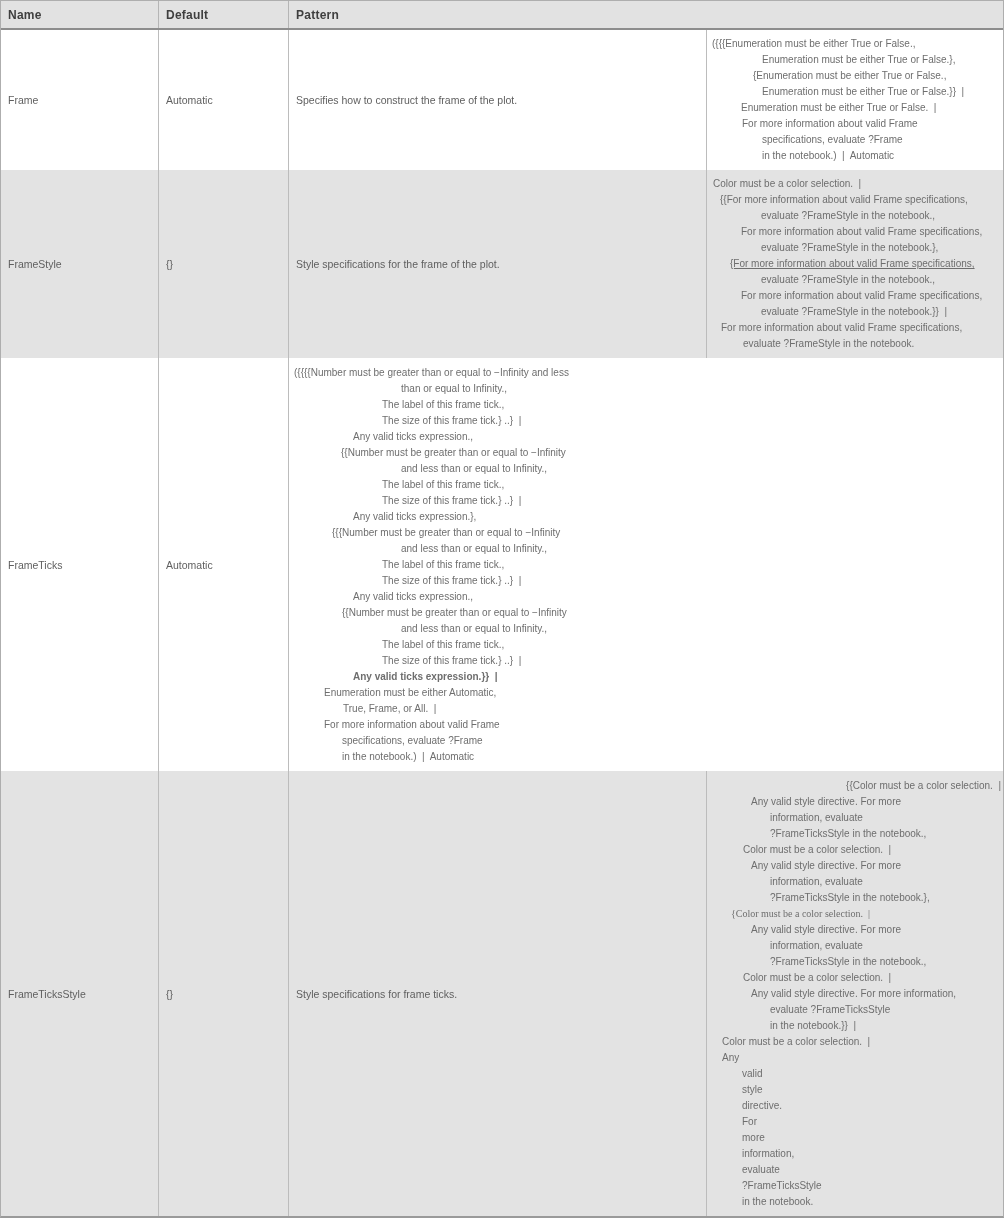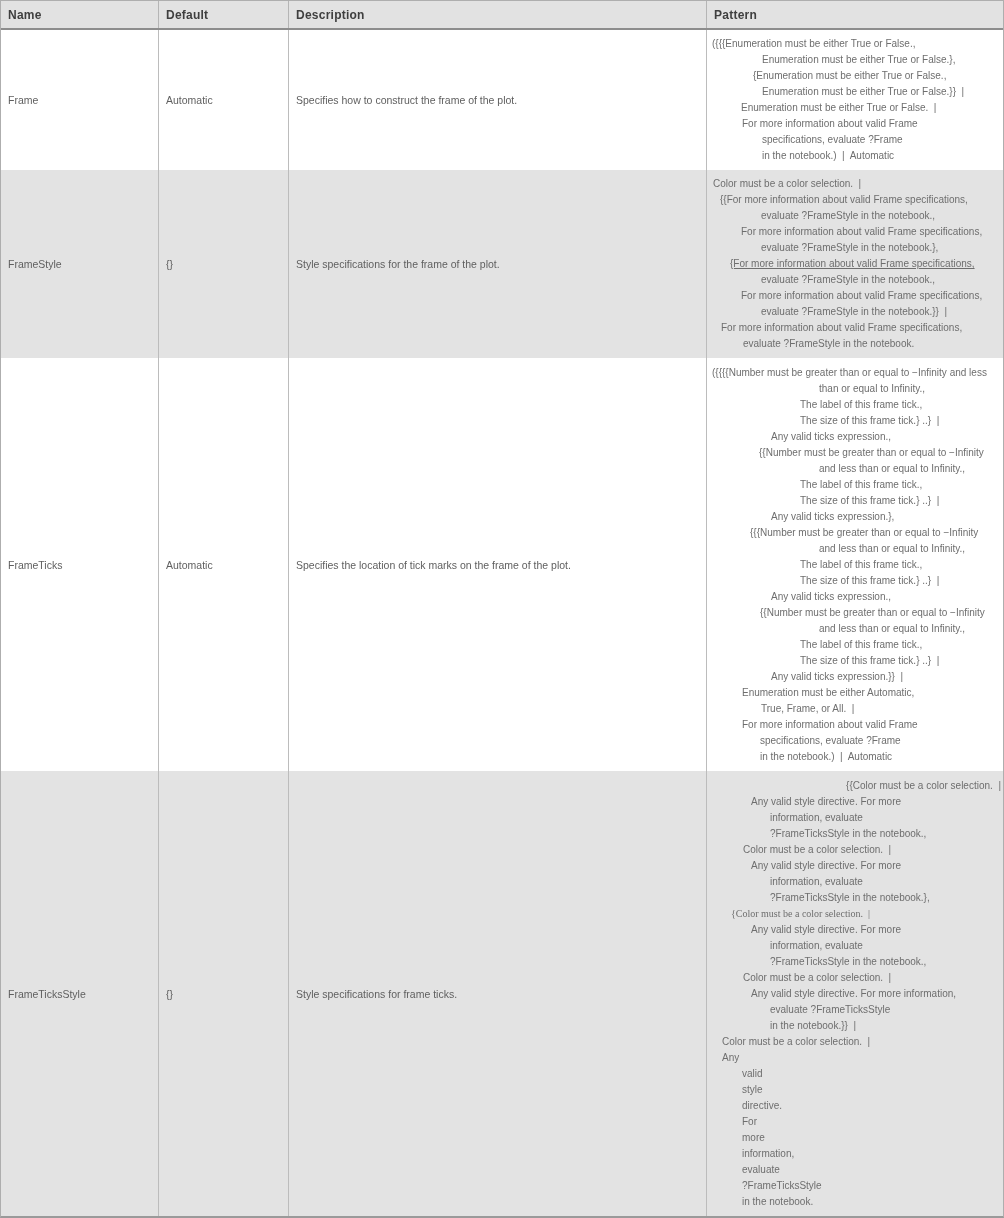--- a/index.html
+++ b/index.html
@@ -43,21 +43,20 @@
     overflow:visible;
   }
 </style>
 </head>
 <body>
 
 <div class="doc-table">
   <div class="tbl-header">
     <div class="hcell">Name</div>
     <div class="hcell">Default</div>
-    <div class="hcell">Description</div>
     <div class="hcell">Pattern</div>
   </div>
   <div class="tbl-body">
   <div class="tbl-row">
     <div class="cell txt-cell">
           <span>Frame</span>
         </div>
     <div class="cell txt-cell">
           <span>Automatic</span>
         </div>
@@ -101,44 +100,41 @@
         </div>
   </div>
 
   <div class="tbl-row">
     <div class="cell txt-cell">
           <span>FrameTicks</span>
         </div>
     <div class="cell txt-cell">
           <span>Automatic</span>
         </div>
-    <div class="cell txt-cell">
-          <span>Specifies the location of tick marks on the frame of the plot.</span>
-        </div>
     <div class="cell pattern-cell">
           <div class="pattern-line" style="padding-left: 0px;">({{{{Number must be greater than or equal to −Infinity and less</div>
           <div class="pattern-line" style="padding-left: 107px;">than or equal to Infinity.,</div>
           <div class="pattern-line" style="padding-left: 88px;">The label of this frame tick.,</div>
           <div class="pattern-line" style="padding-left: 88px;">The size of this frame tick.} ..}  |</div>
           <div class="pattern-line" style="padding-left: 59px;">Any valid ticks expression.,</div>
           <div class="pattern-line" style="padding-left: 47px;">{{Number must be greater than or equal to −Infinity</div>
           <div class="pattern-line" style="padding-left: 107px;">and less than or equal to Infinity.,</div>
           <div class="pattern-line" style="padding-left: 88px;">The label of this frame tick.,</div>
           <div class="pattern-line" style="padding-left: 88px;">The size of this frame tick.} ..}  |</div>
           <div class="pattern-line" style="padding-left: 59px;">Any valid ticks expression.},</div>
           <div class="pattern-line" style="padding-left: 38px;">{{{Number must be greater than or equal to −Infinity</div>
           <div class="pattern-line" style="padding-left: 107px;">and less than or equal to Infinity.,</div>
           <div class="pattern-line" style="padding-left: 88px;">The label of this frame tick.,</div>
           <div class="pattern-line" style="padding-left: 88px;">The size of this frame tick.} ..}  |</div>
           <div class="pattern-line" style="padding-left: 59px;">Any valid ticks expression.,</div>
           <div class="pattern-line" style="padding-left: 48px;">{{Number must be greater than or equal to −Infinity</div>
           <div class="pattern-line" style="padding-left: 107px;">and less than or equal to Infinity.,</div>
           <div class="pattern-line" style="padding-left: 88px;">The label of this frame tick.,</div>
           <div class="pattern-line" style="padding-left: 88px;">The size of this frame tick.} ..}  |</div>
-          <div class="pattern-line" style="padding-left: 59px;">Any valid ticks expression.}}  |</div>
+          <div class="pattern-line" style="padding-left: 59px; font-weight: bold;">Any valid ticks expression.}}  |</div>
           <div class="pattern-line" style="padding-left: 30px;">Enumeration must be either Automatic,</div>
           <div class="pattern-line" style="padding-left: 49px;">True, Frame, or All.  |</div>
           <div class="pattern-line" style="padding-left: 30px;">For more information about valid Frame</div>
           <div class="pattern-line" style="padding-left: 48px;">specifications, evaluate ?Frame</div>
           <div class="pattern-line" style="padding-left: 48px;">in the notebook.)  |  Automatic</div>
         </div>
   </div>
 
   <div class="tbl-row">
     <div class="cell txt-cell">

